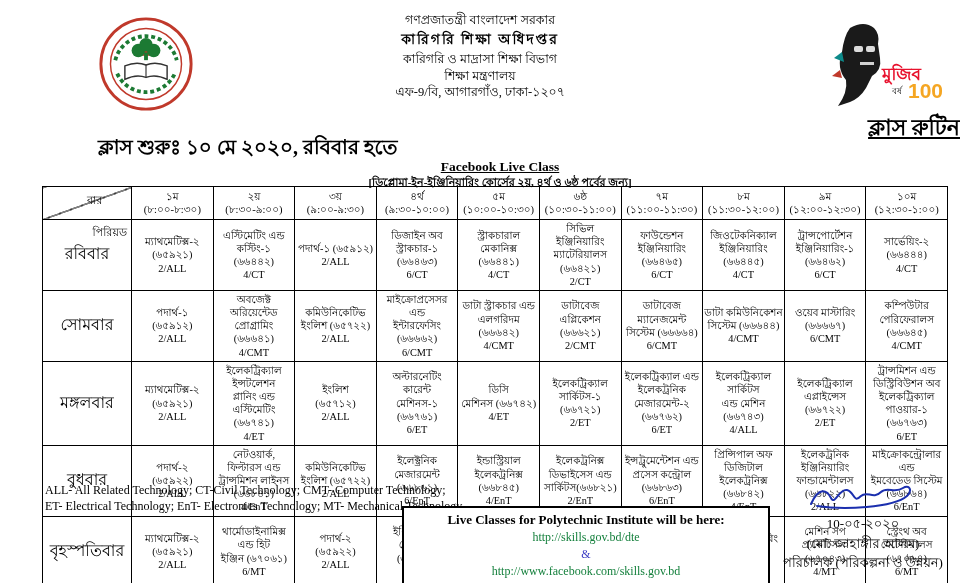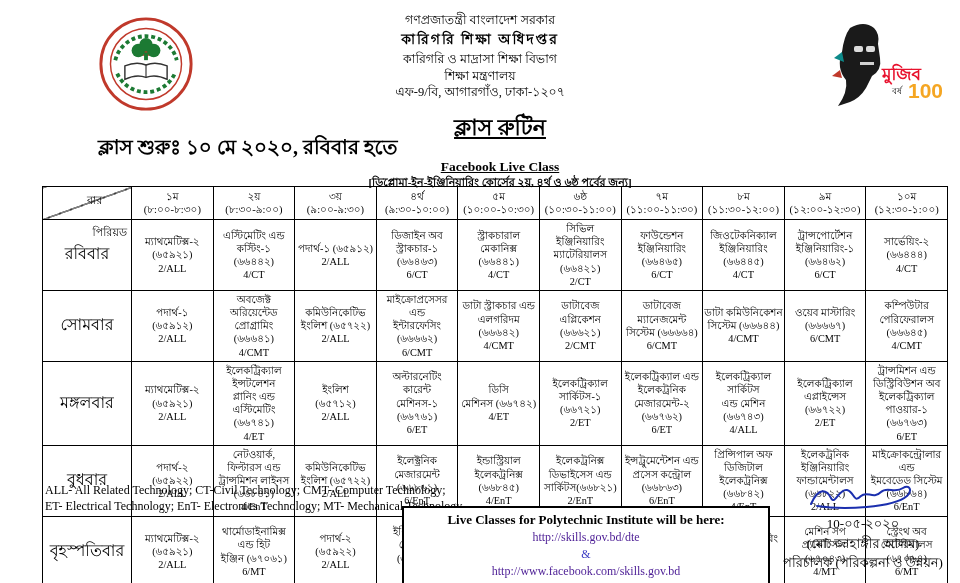--- a/index.html
+++ b/index.html
@@ -8,21 +8,21 @@
   .page{position:relative;width:960px;height:583px;overflow:hidden;background:#fff;}
 
   
   .gov-header{position:absolute;top:12px;left:0;width:100%;text-align:center;line-height:1.3;}
   .gov-line{font-size:12.5px;text-align:center;}
   .gov-directorate{font-size:14px;font-weight:bold;letter-spacing:2px;margin:3px 0 2px;}
   .seal{position:absolute;left:98px;top:16px;width:96px;height:96px;}
   .mujib{position:absolute;left:820px;top:18px;width:122px;height:94px;}
 
   
-  .title-main{position:absolute;top:110px;left:40px;width:920px;text-align:center;
+  .title-main{position:absolute;top:110px;left:40px;width:920px;text-align:right;
               font-size:22px;font-weight:bold;text-decoration:underline;}
   .start-note{position:absolute;top:132px;left:98px;font-size:20px;font-weight:bold;}
   .course-note{position:absolute;top:142px;left:40px;width:920px;text-align:center;
                font-size:11px;font-weight:bold;margin-top:32px;}
   .platform{position:absolute;top:159px;left:40px;width:920px;text-align:center;
             font-size:13.5px;font-weight:bold;text-decoration:underline;}
 
   
   table.routine{position:absolute;left:42px;top:186px;width:906px;
                 border-collapse:collapse;table-layout:fixed;}
@@ -34,21 +34,21 @@
   .period-th{font-weight:normal;font-size:10.5px;line-height:1.25;padding:1px 0;}
   .day-th{font-weight:normal;font-size:16px;padding:2px;}
   .class-cell{font-size:10.3px;line-height:1.28;text-align:center;
               white-space:pre-line;padding:2px 1px;}
 
   
   .legend{position:absolute;left:45px;top:482px;font-size:12px;line-height:1.35;}
   .live-box{position:absolute;left:402px;top:506px;width:352px;border:2px solid #000;
             text-align:center;padding:4px 6px 8px;background:#fff;}
   .live-title{font-weight:bold;font-size:13px;}
-  .live-link{display:block;font-size:12px;color:#4c1d95;text-decoration:none;margin-top:2px;}
+  .live-link{display:block;font-size:12px;color:#15803d;text-decoration:none;margin-top:2px;}
   .live-amp{display:block;font-size:12px;color:#3b3bc4;margin-top:2px;}
   .signoff{position:absolute;left:768px;top:480px;width:190px;text-align:center;
            font-size:13px;line-height:1.5;}
   .sig-svg{display:block;margin:0 auto;width:120px;height:34px;}
   .sign-date{font-size:13px;}
 </style>
 </head>
 <body>
 
 <div class="page">

